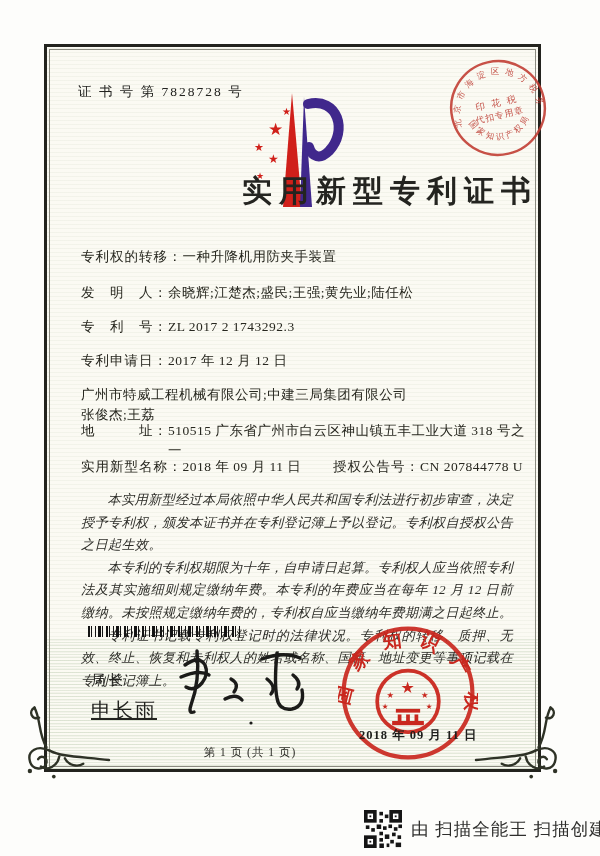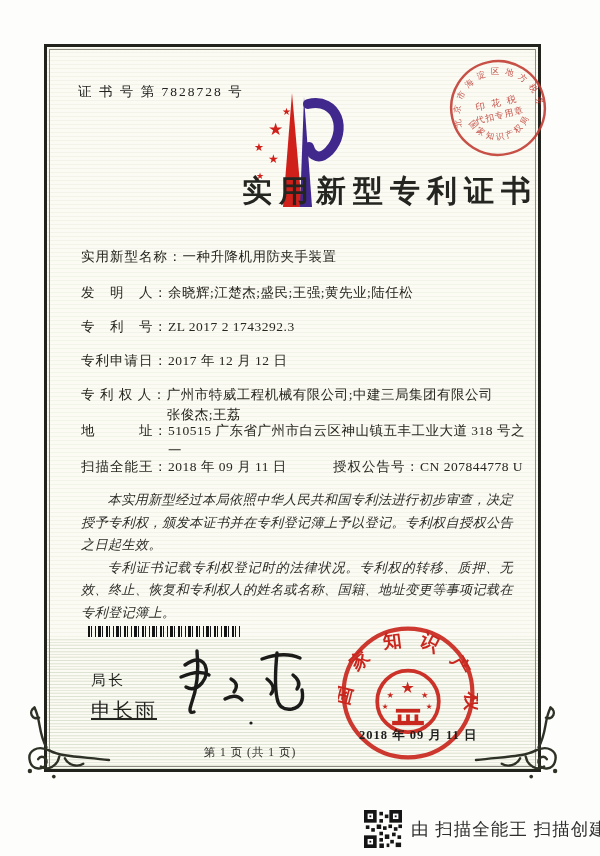--- a/index.html
+++ b/index.html
@@ -89,60 +89,60 @@
       <text x="30" y="72" font-size="12" fill="#d0201a">★</text>
       <text x="18" y="88" font-size="9" fill="#d0201a">★</text>
       <polygon points="54,2 64,116 45,116" fill="#d0201a"></polygon>
       <polygon points="66,6 74,116 62,116" fill="#40288c"></polygon>
       <path d="M70,13 C100,6 110,40 91,60 C82,69 74,66 71,56" fill="none" stroke="#40288c" stroke-width="10" stroke-linecap="round"></path>
     </svg>
 
     <h1 class="title">实用新型专利证书</h1>
 
     <div class="row r1">
-      <span class="flabel">实用新型名称：</span>
+      <span class="flabel">专利权的转移：</span>
       <span class="fval">一种升降机用防夹手装置</span>
     </div>
     <div class="row r2">
       <span class="flabel">发　明　人：</span>
       <span class="fval">余晓辉;江楚杰;盛民;王强;黄先业;陆任松</span>
     </div>
     <div class="row r3">
       <span class="flabel">专　利　号：</span>
       <span class="fval">ZL 2017 2 1743292.3</span>
     </div>
     <div class="row r4">
       <span class="flabel">专利申请日：</span>
       <span class="fval">2017 年 12 月 12 日</span>
     </div>
     <div class="row r5">
-      <span class="flabel">专 利 权 人：</span>
       <span class="fval">
         <div>广州市特威工程机械有限公司;中建三局集团有限公司</div>
         <div>张俊杰;王荔</div>
       </span>
     </div>
     <div class="row r6">
       <span class="flabel">地　　　址：</span>
       <span class="fval">
         <div>510515 广东省广州市白云区神山镇五丰工业大道 318 号之</div>
         <div>一</div>
       </span>
     </div>
     <div class="row r7">
-      <span class="flabel">扫描全能王：</span>
+      <span class="flabel">实用新型名称：</span>
       <span class="fval">2018 年 09 月 11 日</span>
       <span class="grant-no">
         <span class="flabel">授权公告号：</span>
         <span class="fval">CN 207844778 U</span>
       </span>
     </div>
 
     <div class="body-text">
       <p>本实用新型经过本局依照中华人民共和国专利法进行初步审查，决定授予专利权，颁发本证书并在专利登记簿上予以登记。专利权自授权公告之日起生效。</p>
+      <p>本专利的专利权期限为十年，自申请日起算。专利权人应当依照专利法及其实施细则规定缴纳年费。本专利的年费应当在每年 12 月 12 日前缴纳。未按照规定缴纳年费的，专利权自应当缴纳年费期满之日起终止。</p>
       <p>专利证书记载专利权登记时的法律状况。专利权的转移、质押、无效、终止、恢复和专利权人的姓名或名称、国籍、地址变更等事项记载在专利登记簿上。</p>
     </div>
 
     <div class="barcode"></div>
 
     <div class="officer-title">局长</div>
     <div class="officer-name">申长雨</div>
 
     <svg class="signature" viewBox="0 0 180 86">
       <g fill="none" stroke="#1b1b19" stroke-width="3.4" stroke-linecap="round">

